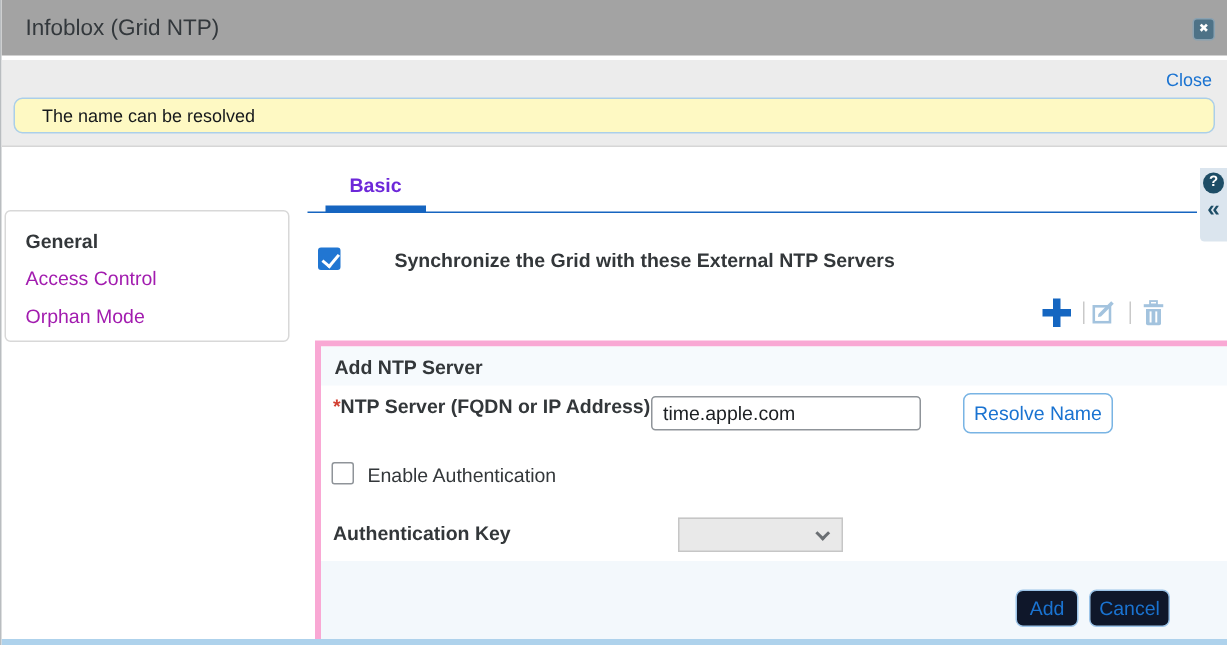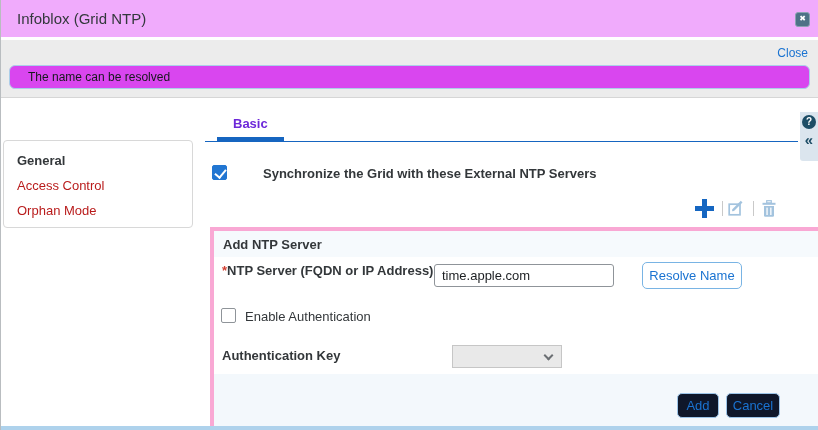--- a/index.html
+++ b/index.html
@@ -1,50 +1,50 @@
 <!DOCTYPE html>
 <html><head>
 <meta charset="utf-8">
 <style>
   * { margin:0; padding:0; box-sizing:border-box; }
   body { background:#fff; font-family:"Liberation Sans","DejaVu Sans",sans-serif; }
   .screen { position:relative; width:818px; height:430px; background:#fff; overflow:hidden;
             border-left:1px solid #b9bdc0; }
 
   
-  .titlebar { position:absolute; left:0; top:0; width:100%; height:37px; background:#f0abfc; }
+  .titlebar { position:absolute; left:0; top:0; width:100%; height:37px; background:#a3a3a3; }
   .titlebar-title { position:absolute; left:16px; top:10px; font-size:15px; color:#33383c; }
   .sq-close { position:absolute; width:15px; height:15px; background:#4e7287; border:1px solid #8aa2b2;
               border-radius:3px; color:#fff; font-size:8px; line-height:12px; text-align:center; cursor:pointer; }
   .titlebar .sq-close { right:8px; top:12px; }
 
   
   .subheader { position:absolute; left:0; top:40px; width:100%; height:58px; background:#ececec;
                border-bottom:1px solid #d6d6d6; }
   .close-link { position:absolute; right:10px; top:6px; color:#1a73d1; font-size:12px; cursor:pointer; }
-  .message-box { position:absolute; left:8px; right:8px; top:25px; height:24px; background:#d946ef;
+  .message-box { position:absolute; left:8px; right:8px; top:25px; height:24px; background:#fef9c3;
                  border:1px solid #abcfe9; border-radius:6px; display:flex; align-items:center;
                  padding-left:18px; font-size:12px; color:#16191c; }
 
   
   .help-strip { position:absolute; right:0; top:112px; width:18px; height:49px; background:#dbe5ee;
                 border-radius:0 0 0 3px; display:flex; flex-direction:column; align-items:center; padding-top:3px; }
   .help-icon { width:14px; height:14px; border-radius:50%; background:#1d4d66; color:#fff; font-size:10px;
                font-weight:bold; text-align:center; line-height:14px; cursor:pointer; }
   .collapse-icon { color:#1d4d66; font-size:15px; font-weight:bold; line-height:17px; margin-top:2px; cursor:pointer; }
 
   
   .tab-basic { position:absolute; left:232px; top:116px; font-size:13px; font-weight:bold; color:#6d28d9; cursor:pointer; }
   .tab-underline-thick { position:absolute; left:216px; top:137px; width:67px; height:5px; background:#1665c0; }
   .tab-underline-thin  { position:absolute; left:204px; top:141px; width:593px; height:1px; background:#1665c0; }
 
   
   .sidebar { position:absolute; left:2px; top:140px; width:190px; height:88px; background:#fff;
              border:1px solid #d8d8d8; border-radius:4px; padding:11px 0 0 13px; }
-  .side-item { font-size:13px; height:25px; line-height:17px; color:#b91c1c; cursor:pointer; }
+  .side-item { font-size:13px; height:25px; line-height:17px; color:#a21caf; cursor:pointer; }
   .side-item.active { font-weight:bold; color:#33373a; cursor:default; }
 
   
   .checkbox { position:absolute; width:15px; height:15px; border-radius:2px; cursor:pointer; }
   .checkbox.checked { background:#2176d2; border:1px solid #2176d2; }
   .checkbox.checked::after { content:""; position:absolute; left:4px; top:1px; width:5px; height:9px;
                              border:solid #fff; border-width:0 2px 2px 0; transform:rotate(40deg); }
   .checkbox.unchecked { background:#fff; border:1px solid #8f9499; }
   #sync-checkbox { left:211px; top:165px; }
   .sync-label { position:absolute; left:233px; top:166px; font-size:13px; font-weight:bold; color:#33373a;margin-left:29px; }

